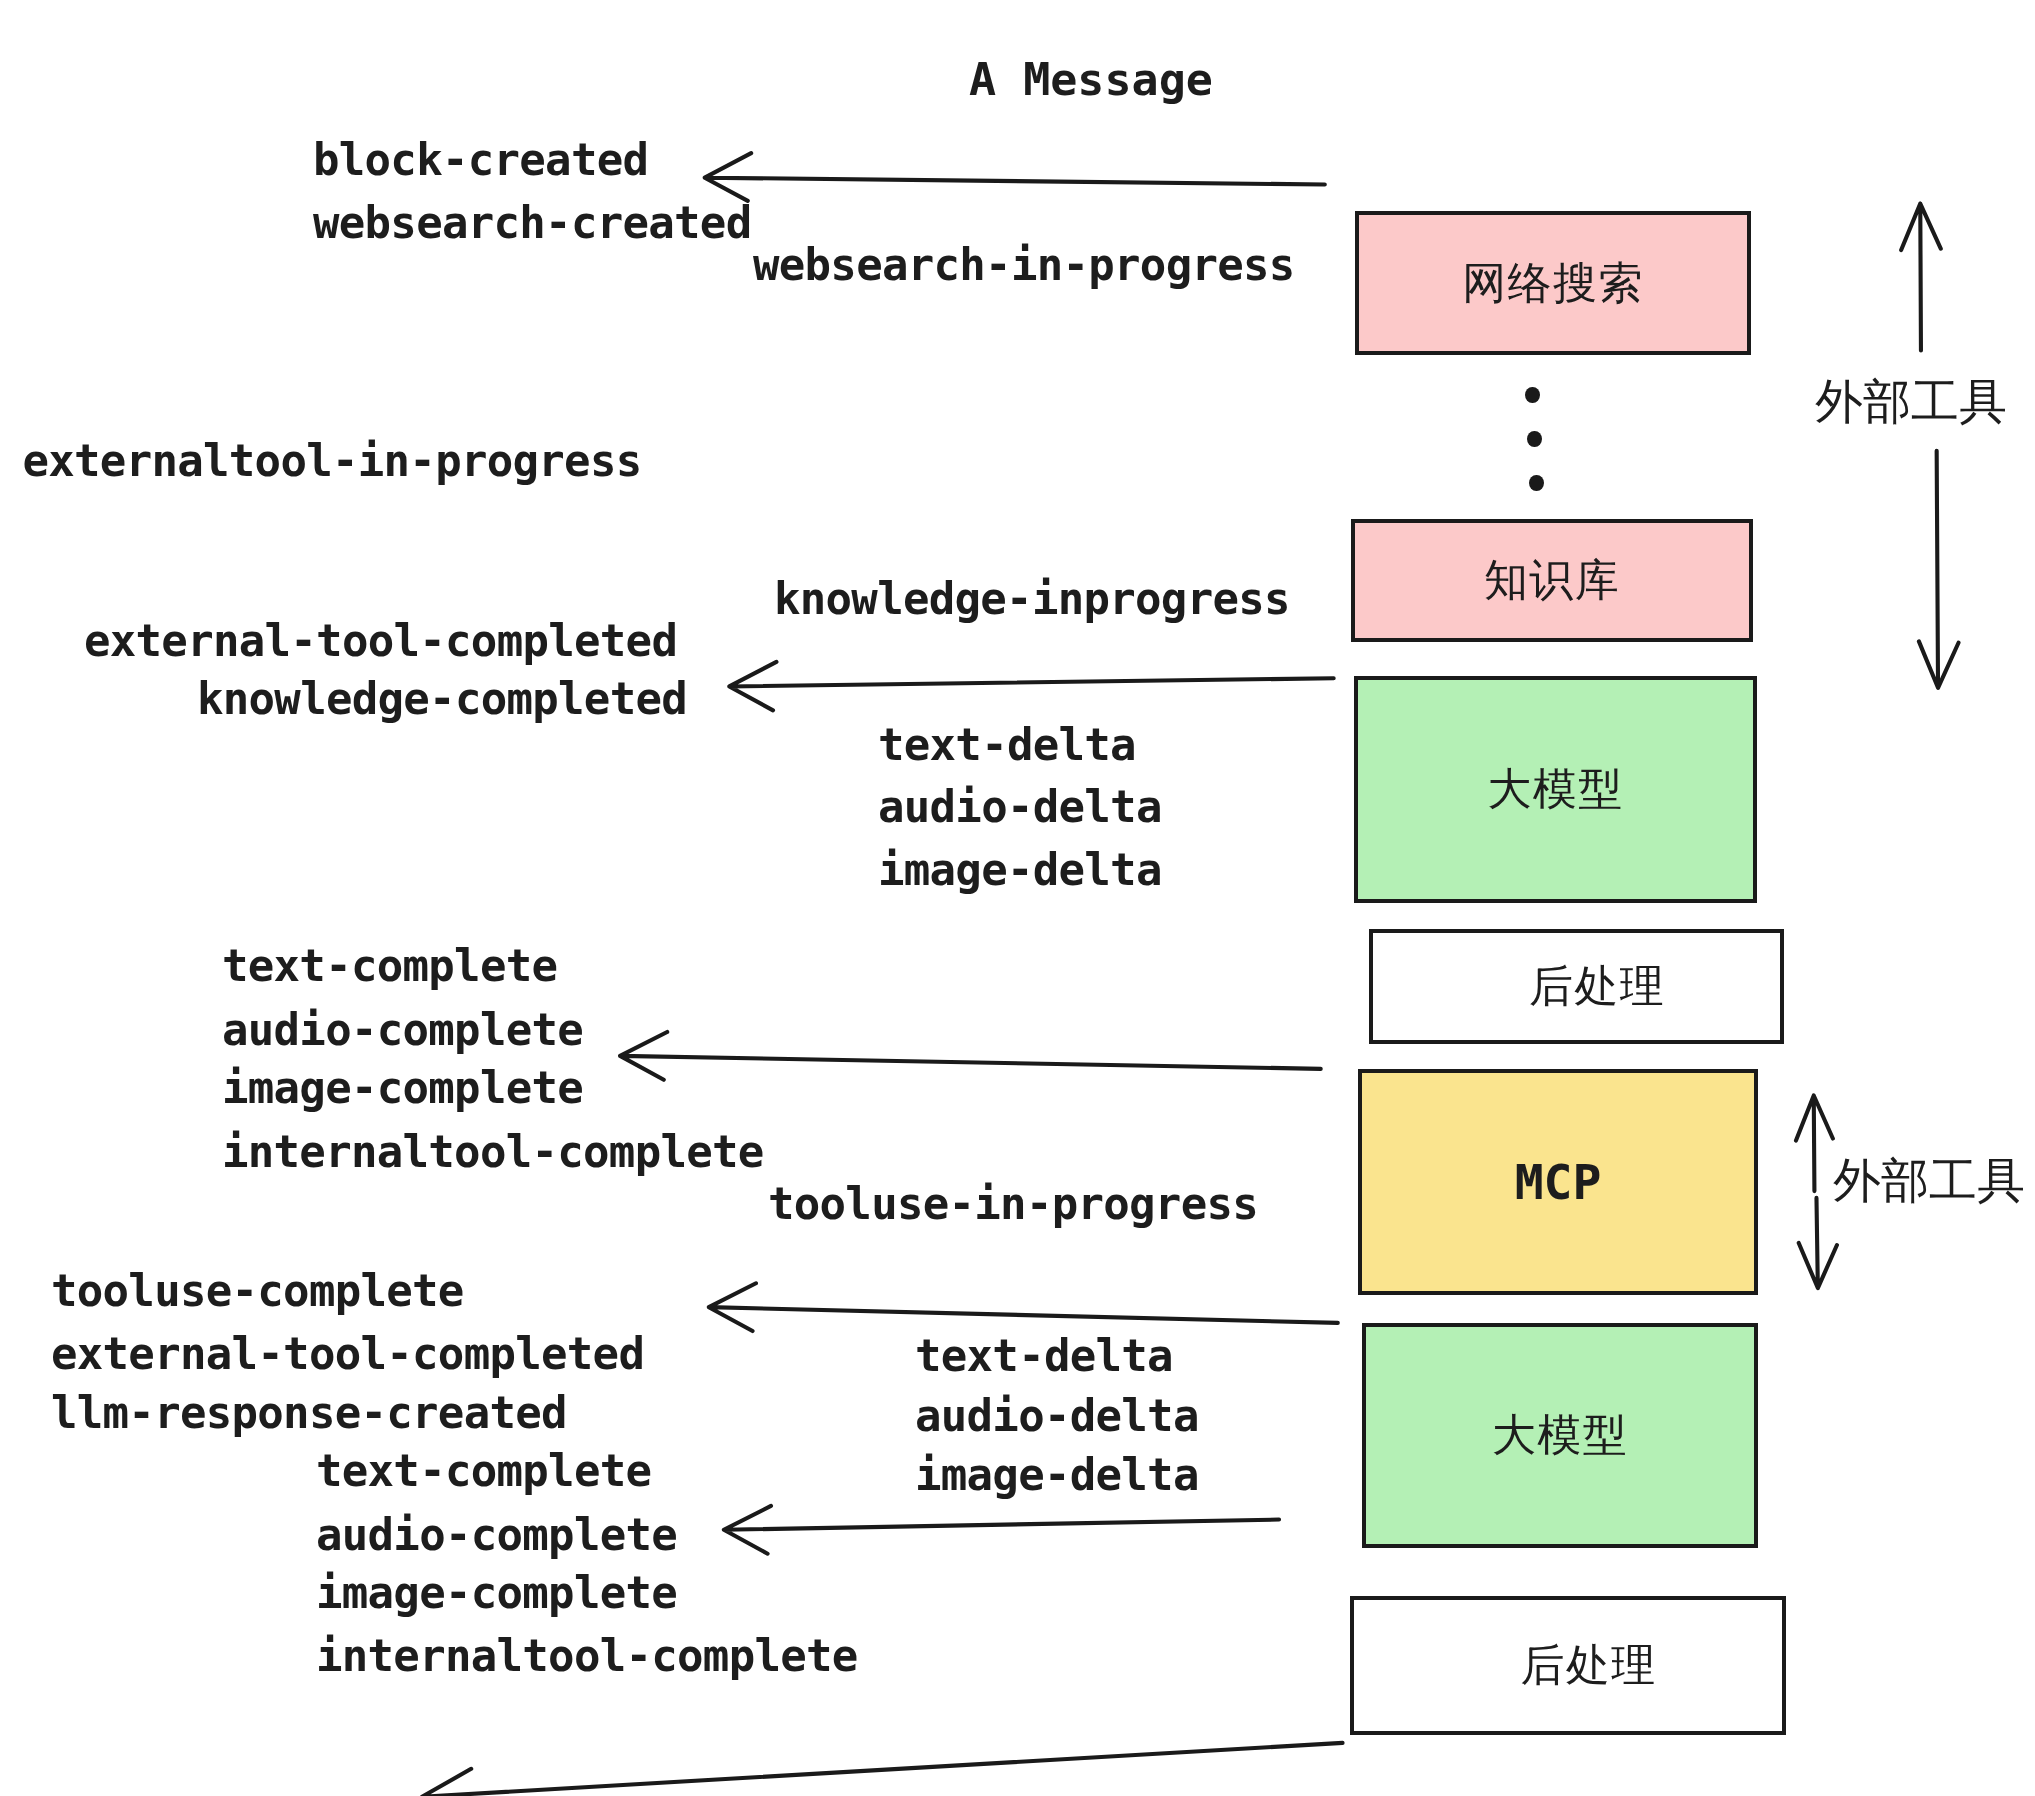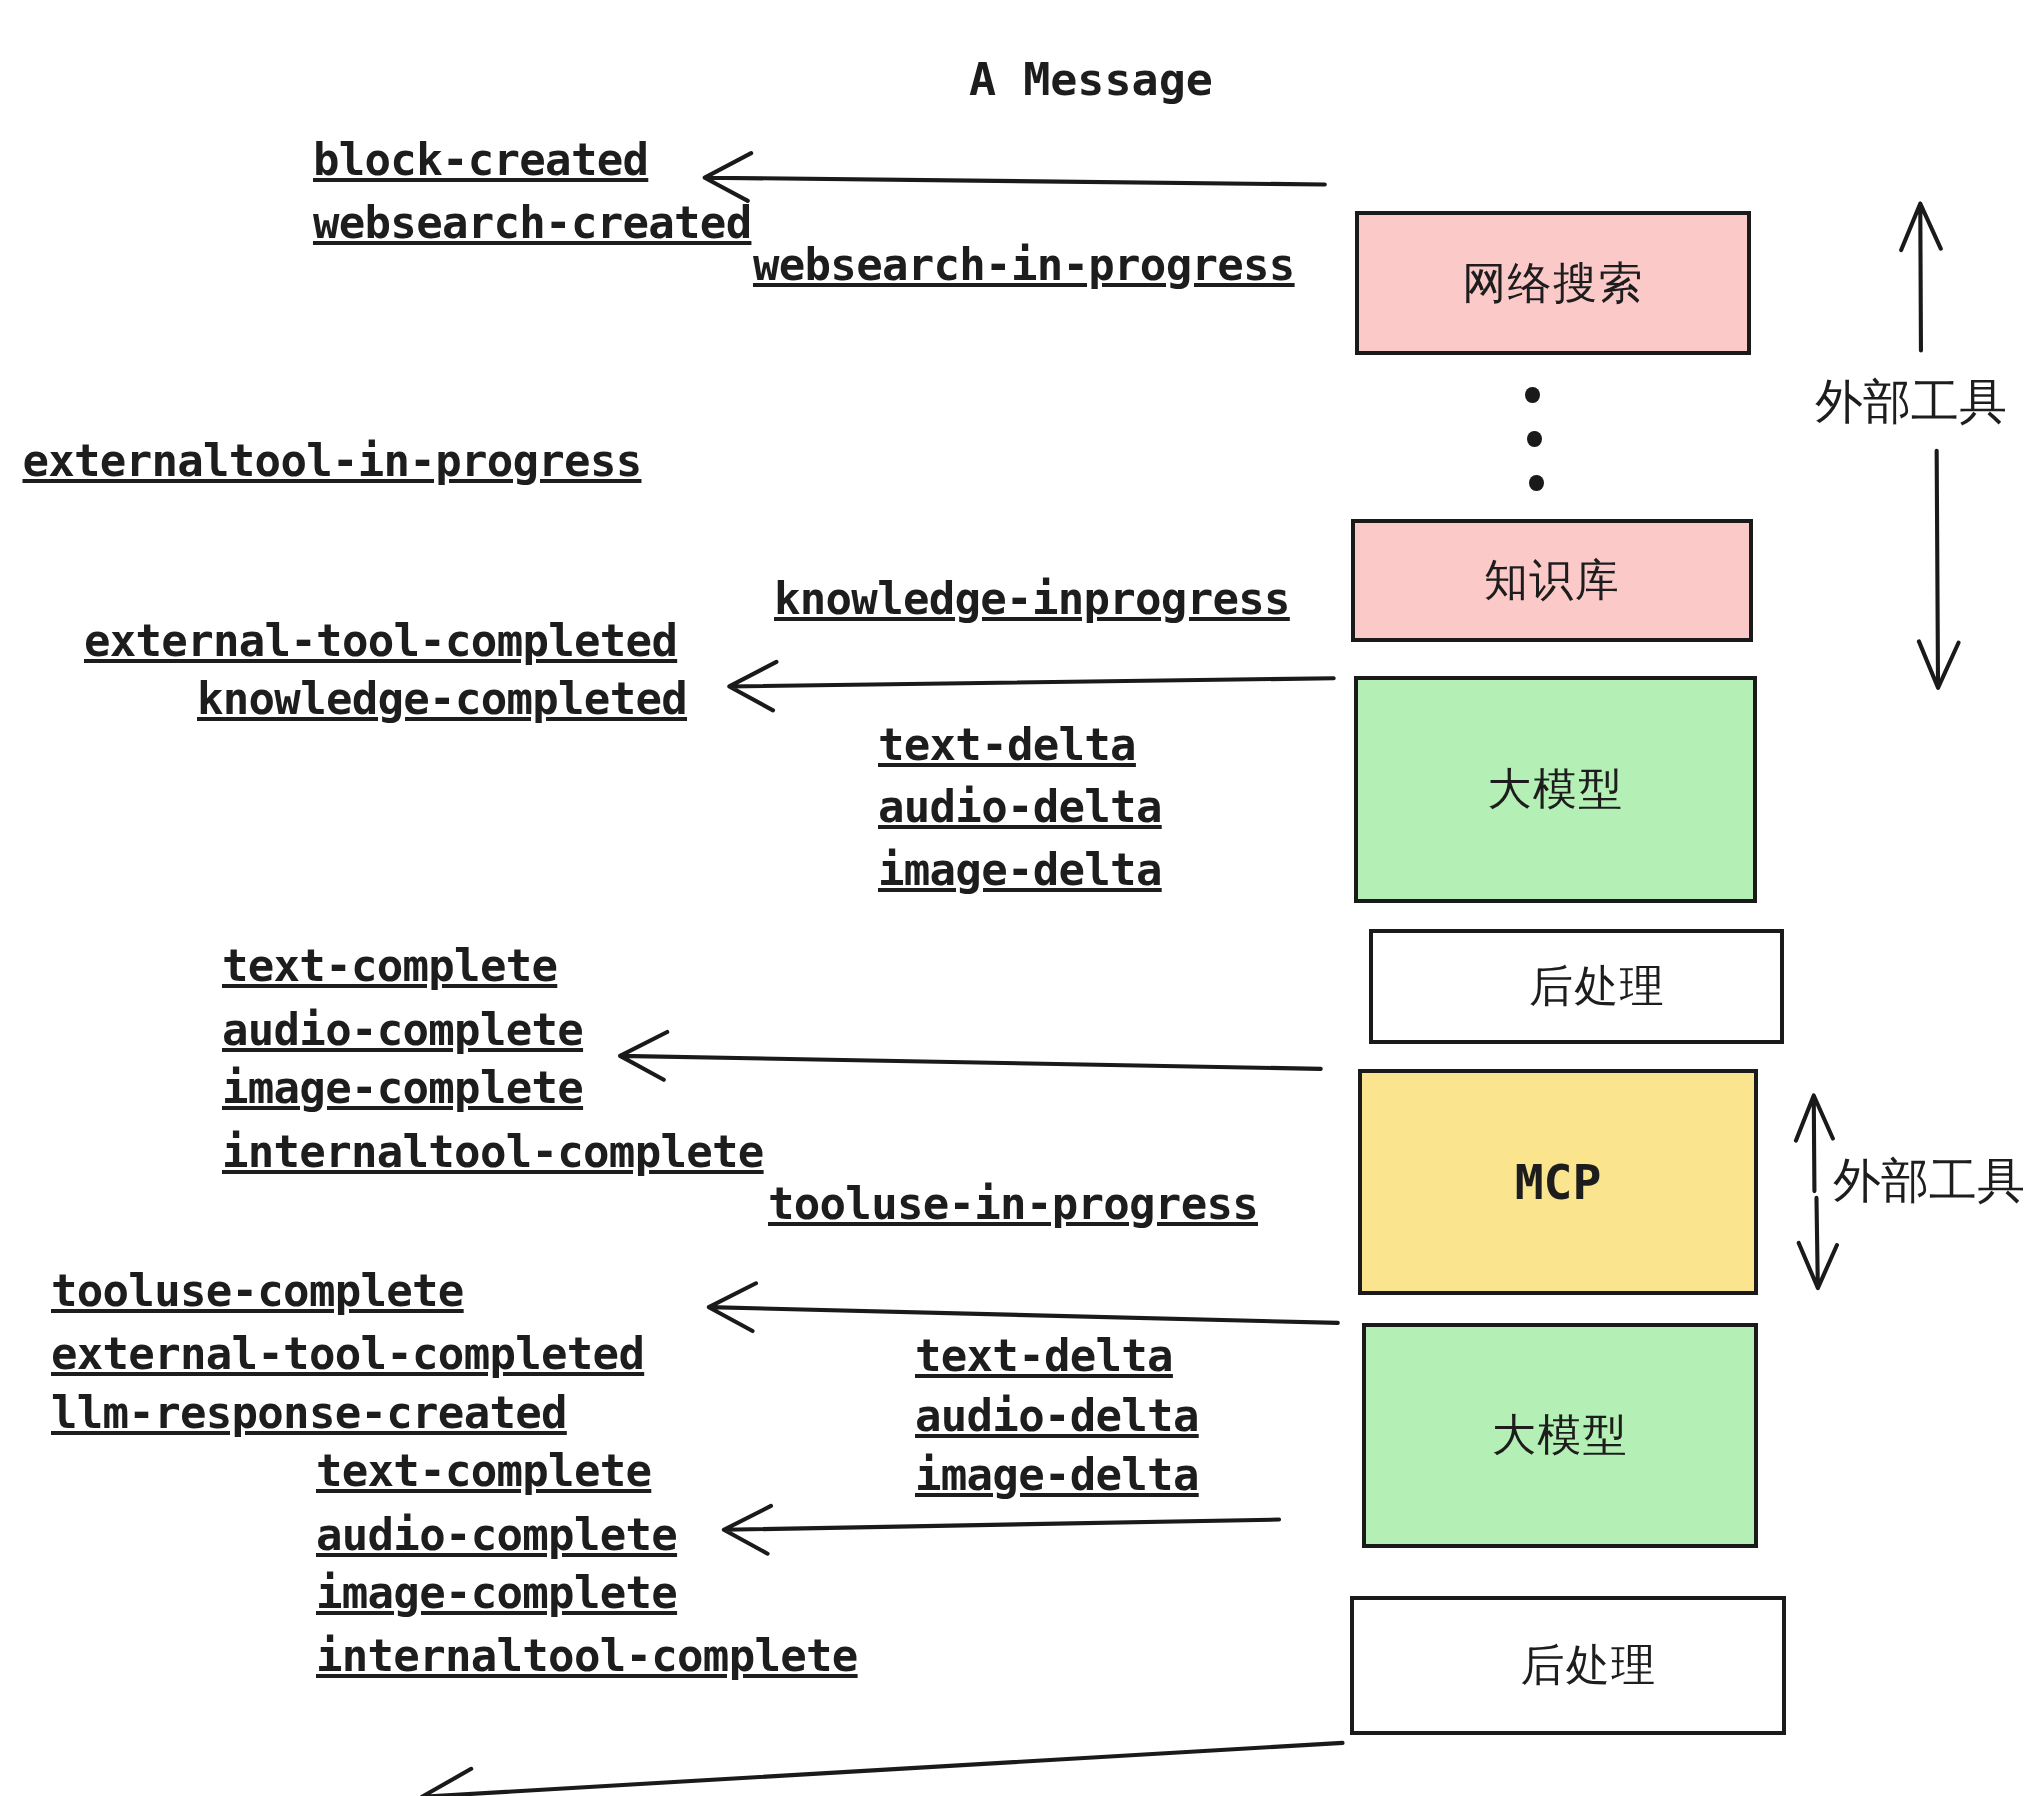--- a/index.html
+++ b/index.html
@@ -8,21 +8,21 @@
   }
   html,body{margin:0;padding:0;background:#ffffff;}
   #canvas{
     position:relative; width:2035px; height:1796px; overflow:hidden;
     background:#ffffff;
     font-family:"DejaVu Sans Mono","Liberation Mono",monospace;
     margin-top:37px;
   }
   .ev{
     position:absolute; font:bold 44px/55px "DejaVu Sans Mono","Liberation Mono",monospace;
-    color:var(--text); white-space:pre; letter-spacing:-0.7px;text-decoration:underline;
+    color:var(--text); white-space:pre; letter-spacing:-0.7px;
   }
   .title{
     position:absolute; font:bold 45px/55px "DejaVu Sans Mono","Liberation Mono",monospace;
     color:var(--text); white-space:pre;
   }
   .box{
     position:absolute; border:4.1px solid var(--stroke); box-sizing:border-box;
     display:flex; align-items:center; justify-content:center;
   }
   .box .lbl{

